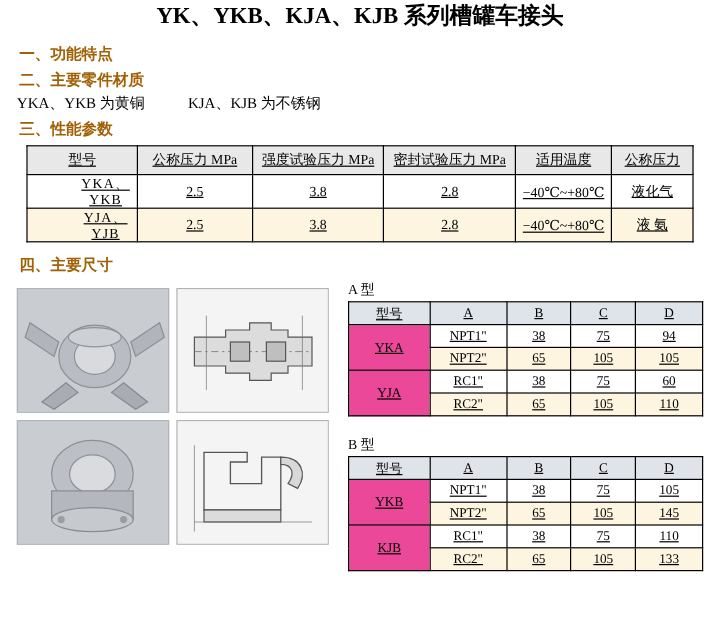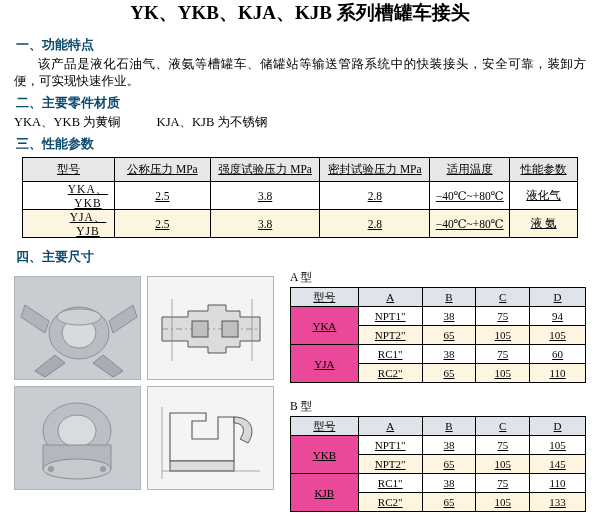--- a/index.html
+++ b/index.html
@@ -18,21 +18,21 @@
   }
   .title {
     text-align: center;
     font-size: 19px;
     font-weight: bold;
     letter-spacing: 0px;
     padding-bottom: 6px;
     font-family: "Liberation Serif", "DejaVu Serif", serif;
   }
   .section-head {
-    color: #0c4a6e;
+    color: #a16207;
     font-weight: bold;
     font-size: 13px;
     margin: 4px 0 2px 16px;
     font-family: "Liberation Serif", "DejaVu Serif", serif;
   }
   .para {
     font-size: 12.5px;
     line-height: 17px;
     margin: 0 14px 0 14px;
     text-indent: 24px;
@@ -113,39 +113,38 @@
   svg { display: block; }
 </style>
 </head>
 <body>
 
 <div class="page">
 
   <div class="title">YK、YKB、KJA、KJB 系列槽罐车接头</div>
 
   <div class="section-head">一、功能特点</div>
-  <div class="para">该产品是液化石油气、液氨等槽罐车、储罐站等输送管路系统中的快装接头，安全可靠，装卸方便，可实现快速作业。</div>
 
   <div class="section-head">二、主要零件材质</div>
   <div class="mat-line">
     <span>YKA、YKB 为黄铜</span><span class="gap"></span><span>KJA、KJB 为不锈钢</span>
   </div>
 
   <div class="section-head">三、性能参数</div>
 
   <div class="perf-wrap">
     <table class="perf">
       <thead>
         <tr>
           <th style="width:92px">型号</th>
           <th style="width:96px">公称压力 MPa</th>
           <th style="width:110px">强度试验压力 MPa</th>
           <th style="width:110px">密封试验压力 MPa</th>
           <th style="width:80px">适用温度</th>
-          <th style="width:68px">性能参数</th>
+          <th style="width:68px">公称压力</th>
         </tr>
       </thead>
       <tbody>
         <tr>
           <td class="model">YKA、YKB</td>
           <td>2.5</td>
           <td>3.8</td>
           <td>2.8</td>
           <td>−40℃~+80℃</td>
           <td>液化气</td>

